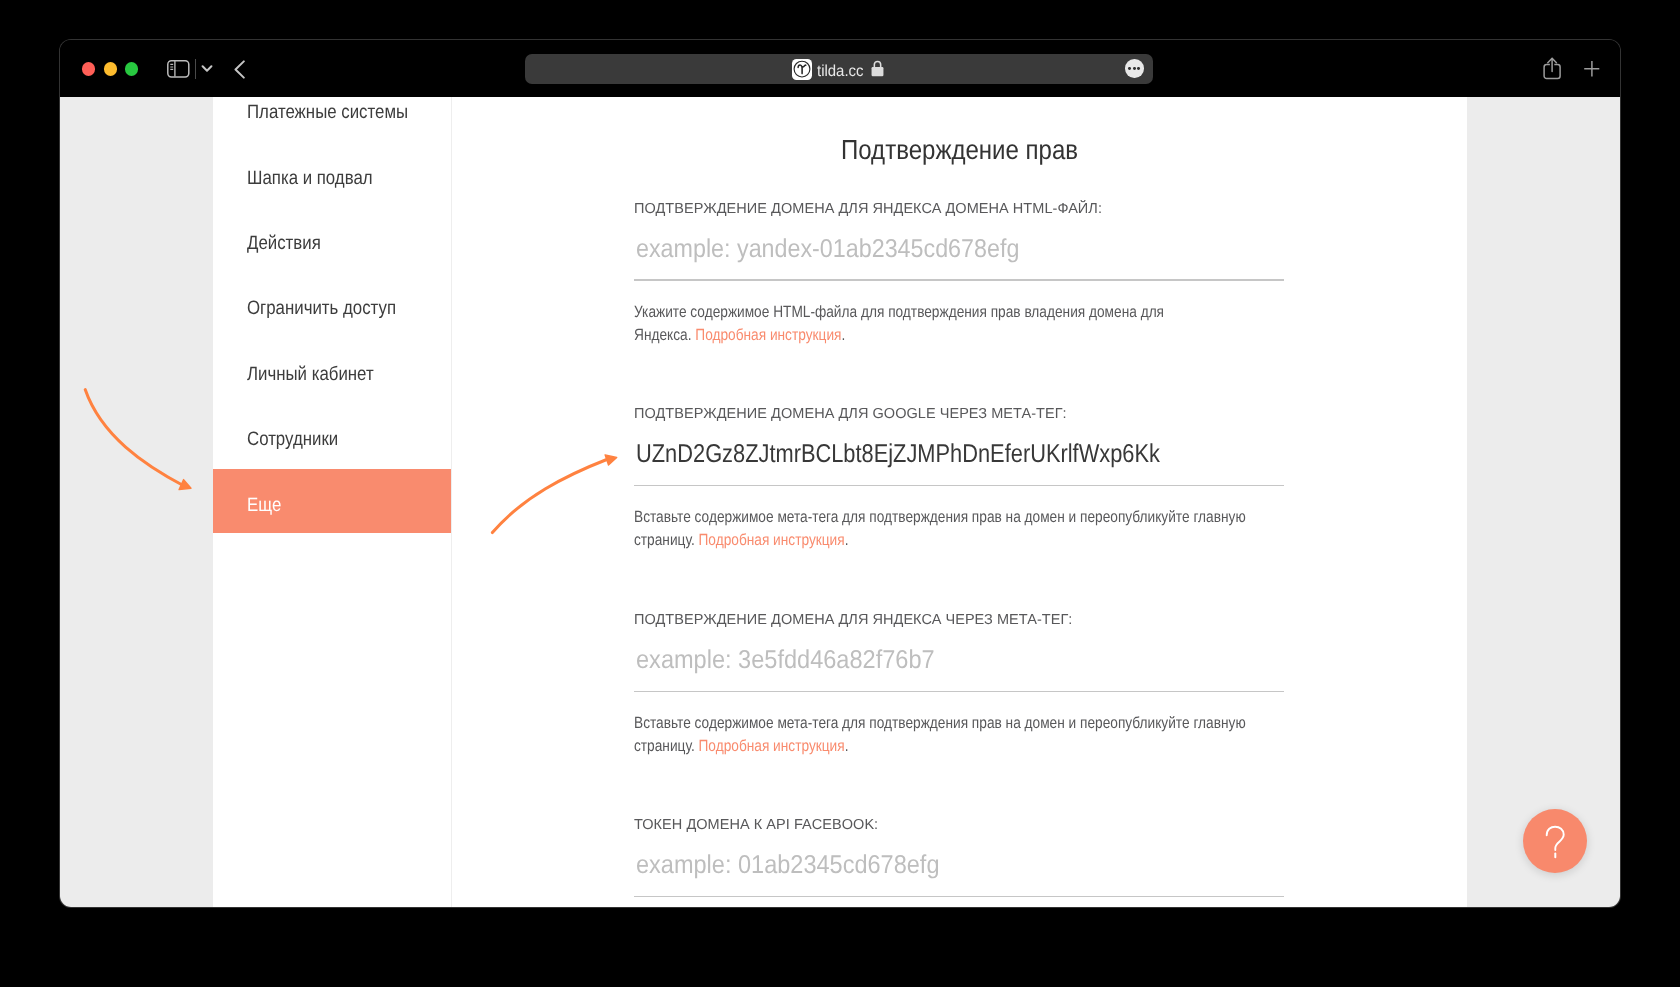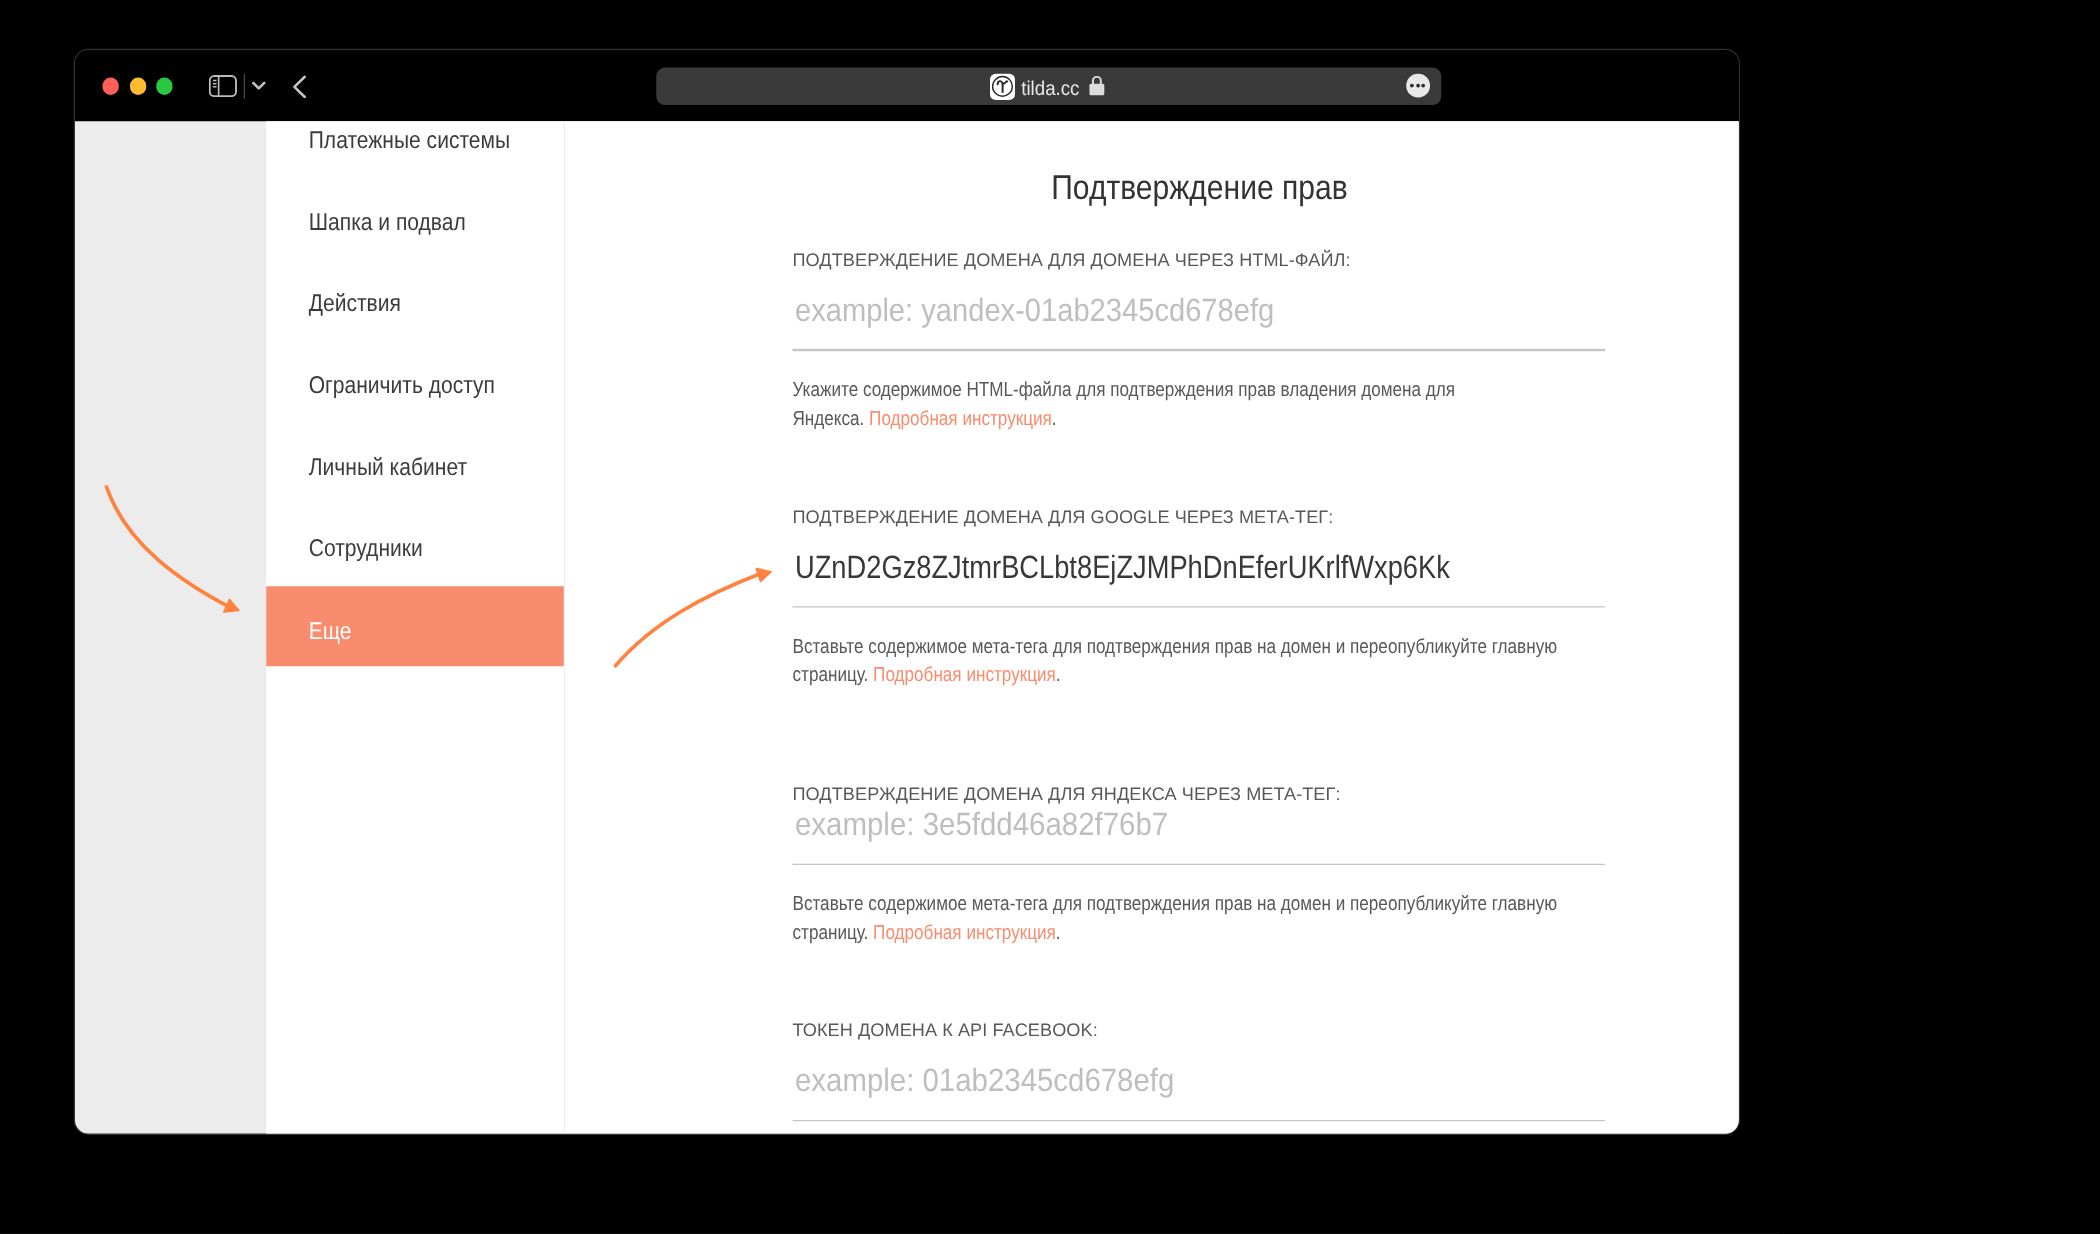--- a/index.html
+++ b/index.html
@@ -1,21 +1,21 @@
 <!DOCTYPE html>
 <html><head>
 <meta charset="utf-8">
 <style>
   html,body{margin:0;padding:0;}
   body{width:1680px;height:987px;background:#000;overflow:hidden;
        font-family:"Liberation Sans",sans-serif;-webkit-font-smoothing:antialiased;text-rendering:geometricPrecision;}
   #root{position:absolute;left:0;top:0;width:1680px;height:987px;background:#000;}
 
   
-  .window{position:absolute;left:60px;top:40px;width:1331px;height:867px;
+  .window{position:absolute;left:60px;top:40px;width:1560px;height:867px;
           background:#000;border-radius:11px;
           box-shadow:0 0 0 1px rgba(255,255,255,0.20);overflow:hidden;}
 
   
   .toolbar{position:absolute;left:0;top:0;width:1560px;height:57px;background:#000;}
   .traffic{position:absolute;top:22.2px;width:13.4px;height:13.4px;border-radius:50%;}
   .tl-red{left:22.0px;background:#FF5F57;}
   .tl-yellow{left:43.5px;background:#FEBC2E;}
   .tl-green{left:64.9px;background:#28C840;}
 
@@ -163,31 +163,31 @@
           </div>
           <div class="menu-item" style="top: 306.7px;">
             <div class="ml" style="top: 24.5px;">Сотрудники</div>
           </div>
           <div class="menu-item active" style="top: 372.1px;">
             <div class="ml" style="top: 24.5px;">Еще</div>
           </div>
         </div>
       <div id="form">
           <div class="ptitle" style="top: 36.6px;">Подтверждение прав</div>
-          <div class="flabel" style="top: 104.1px;">ПОДТВЕРЖДЕНИЕ ДОМЕНА ДЛЯ ДОМЕНА ЧЕРЕЗ HTML-ФАЙЛ:</div>
+          <div class="flabel" style="top: 104.1px;">ПОДТВЕРЖДЕНИЕ ДОМЕНА ДЛЯ ЯНДЕКСА ДОМЕНА HTML-ФАЙЛ:</div>
           <div class="fvalue ph" style="transform: scaleX(0.903); top: 137.6px;">example: yandex-01ab2345cd678efg</div>
           <div class="fline" style="top: 182.4px;"></div>
           <div class="fdesc" style="top: 206.4px;">Укажите содержимое HTML-файла для подтверждения прав владения домена для</div>
           <div class="fdesc" style="top: 229px;"><span>Яндекса. </span><span class="lnk">Подробная инструкция</span><span>.</span></div>
           <div class="flabel" style="top: 309.1px;">ПОДТВЕРЖДЕНИЕ ДОМЕНА ДЛЯ GOOGLE ЧЕРЕЗ МЕТА-ТЕГ:</div>
           <div class="fvalue" style="transform: scaleX(0.846); top: 342.6px;">UZnD2Gz8ZJtmrBCLbt8EjZJMPhDnEferUKrlfWxp6Kk</div>
           <div class="fline" style="top: 388px;"></div>
           <div class="fdesc" style="top: 411.4px;">Вставьте содержимое мета-тега для подтверждения прав на домен и переопубликуйте главную</div>
           <div class="fdesc" style="top: 434px;"><span>страницу. </span><span class="lnk">Подробная инструкция</span><span>.</span></div>
-          <div class="flabel" style="top: 515px; margin-top: 16px;">ПОДТВЕРЖДЕНИЕ ДОМЕНА ДЛЯ ЯНДЕКСА ЧЕРЕЗ МЕТА-ТЕГ:</div>
+          <div class="flabel" style="top: 515px;">ПОДТВЕРЖДЕНИЕ ДОМЕНА ДЛЯ ЯНДЕКСА ЧЕРЕЗ МЕТА-ТЕГ:</div>
           <div class="fvalue ph" style="transform: scaleX(0.913); top: 548.5px;">example: 3e5fdd46a82f76b7</div>
           <div class="fline" style="top: 593.6px;"></div>
           <div class="fdesc" style="top: 617.3px;">Вставьте содержимое мета-тега для подтверждения прав на домен и переопубликуйте главную</div>
           <div class="fdesc" style="top: 639.9px;"><span>страницу. </span><span class="lnk">Подробная инструкция</span><span>.</span></div>
           <div class="flabel" style="top: 720.3px;">ТОКЕН ДОМЕНА К API FACEBOOK:</div>
           <div class="fvalue ph" style="transform: scaleX(0.912); top: 753.8px;">example: 01ab2345cd678efg</div>
           <div class="fline" style="top: 799.2px;"></div>
         </div>
 
       <div class="help">

